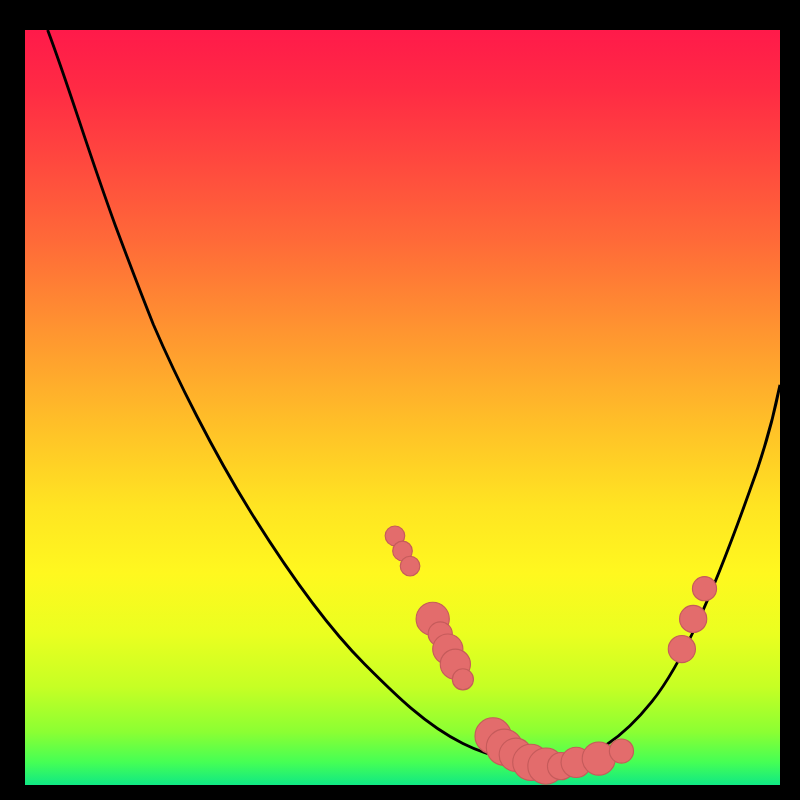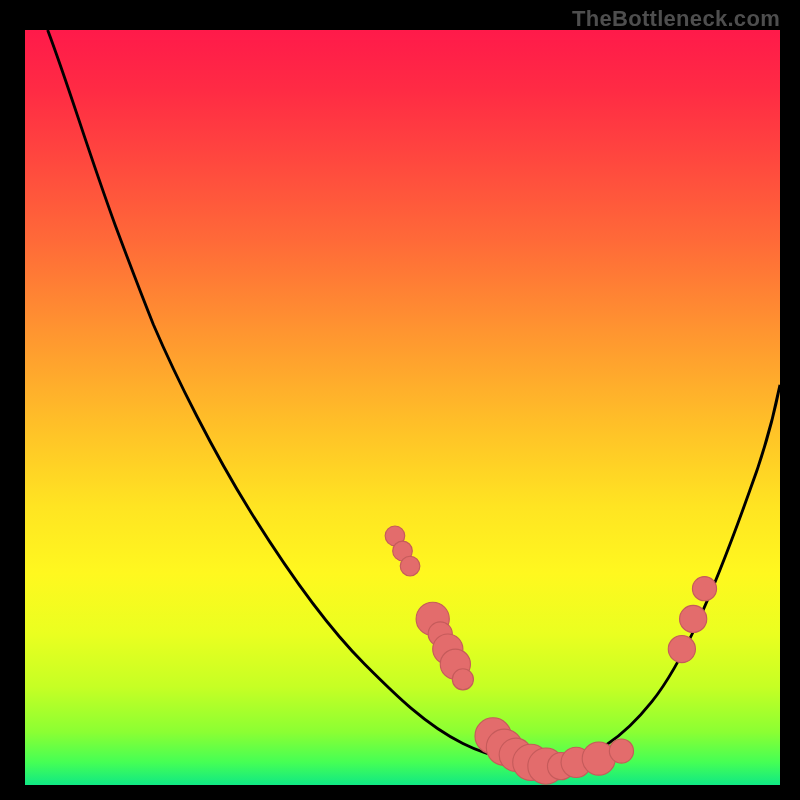--- a/index.html
+++ b/index.html
@@ -46,21 +46,20 @@
     top: 0;
     width: 755px;
     height: 755px;
     overflow: visible;
   }
 </style>
 </head>
 <body>
 
 <div class="outer">
-  <div class="watermark">TheBottleneck.com</div>
 
   <div class="plot">
     <svg class="gradient-bg" viewBox="0 0 755 755" preserveAspectRatio="none">
       <defs>
         <linearGradient id="bgGrad" x1="0" y1="0" x2="0" y2="1">
             <stop offset="0%" stop-color="#ff1a4a"></stop>
             <stop offset="8%" stop-color="#ff2b44"></stop>
             <stop offset="18%" stop-color="#ff4a3e"></stop>
             <stop offset="28%" stop-color="#ff6a38"></stop>
             <stop offset="40%" stop-color="#ff9530"></stop>

